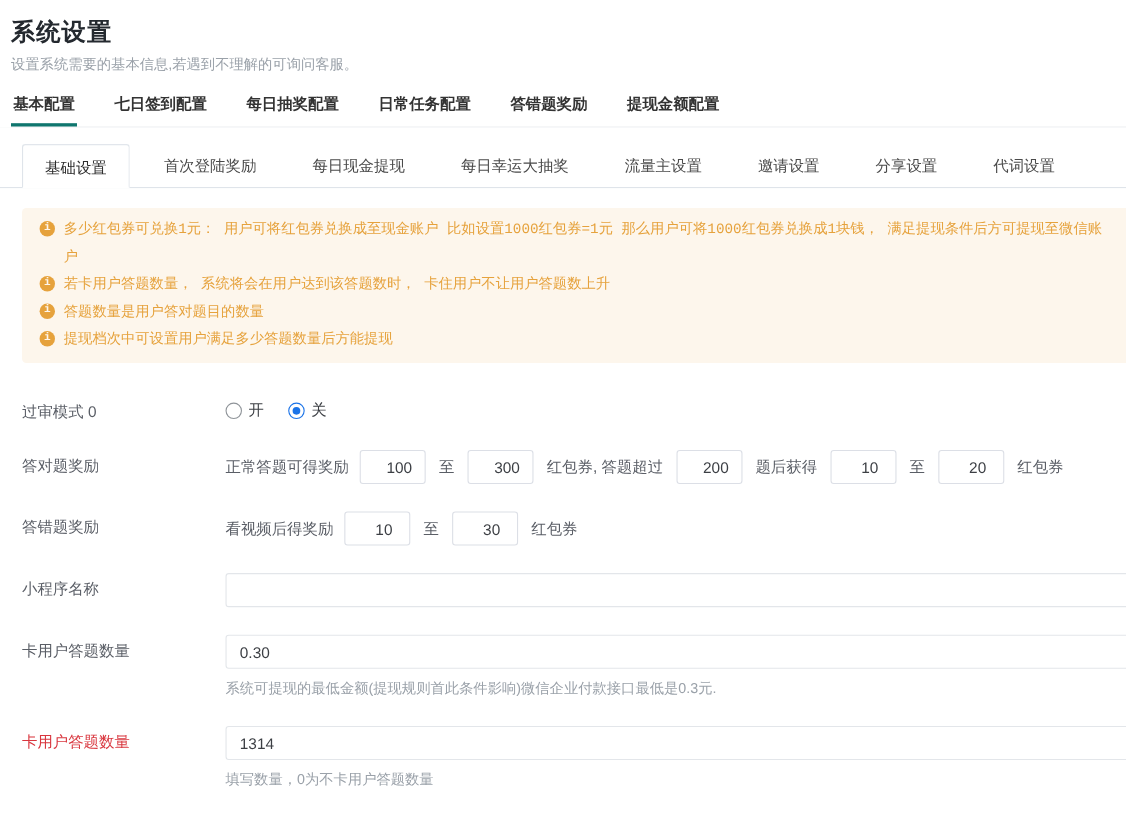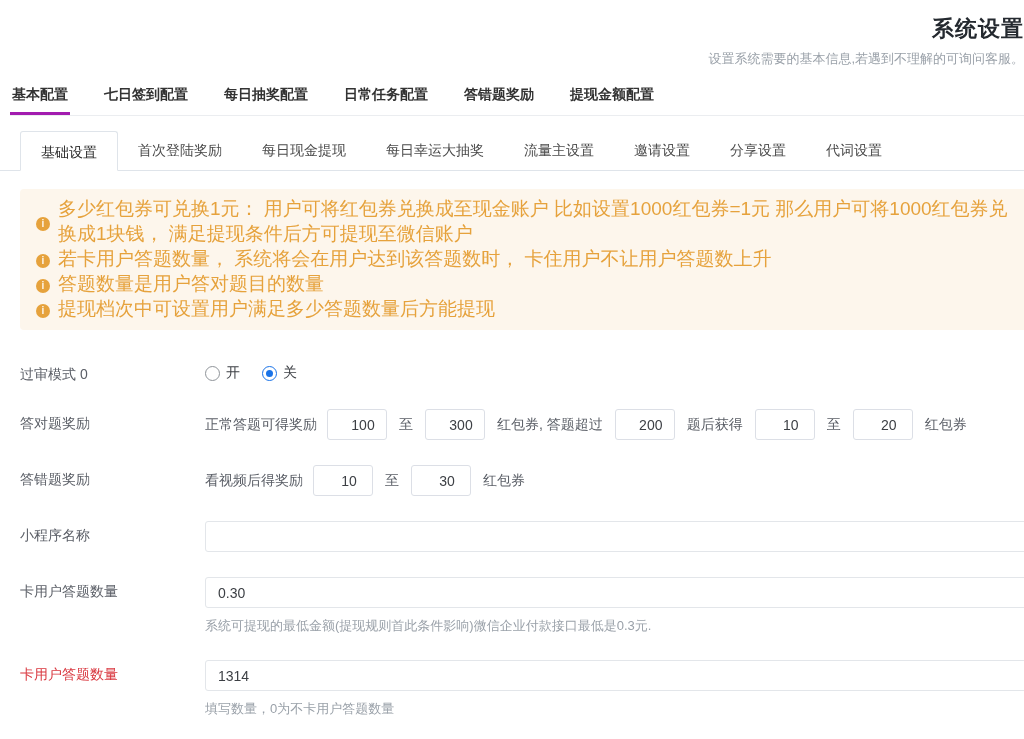--- a/index.html
+++ b/index.html
@@ -1,41 +1,41 @@
 <!DOCTYPE html>
 <html><head>
 <meta charset="utf-8">
 <style>
   * { margin:0; padding:0; box-sizing:border-box; }
   html,body { width:1024px; height:739px; }
   body { font-family:"Liberation Sans","DejaVu Sans",sans-serif; background:#f0f2f5; }
   .viewport { position:relative; width:1024px; height:739px; overflow:hidden; display:flex; flex-direction:column; }
 
   
-  .page-header { background:#fff; padding:14px 0 0 10px;text-align:right; }
+  .page-header { background:#fff; padding:14px 0 0 10px; }
   .page-title { font-size:22px; font-weight:700; color:#24292f; letter-spacing:1px; }
   .page-subtitle { margin-top:6px; font-size:13px; color:#9aa1a9; }
   .primary-tabs { display:flex; margin-top:18px; border-bottom:1px solid #ebedf0; }
   .ptab { font-size:14px; font-weight:700; color:#333; padding:0 2px 11px 2px; margin-right:32px; cursor:pointer; position:relative; }
-  .ptab.active { border-bottom:3px solid #a21caf; padding-bottom:8px; }
+  .ptab.active { border-bottom:3px solid #0f766e; padding-bottom:8px; }
 
   
   .page-gap { height:14px; }
 
   
   .card { background:#fff; flex:1; padding-top:14px; }
 
   
-  .sec-tabs { display:flex; align-items:flex-end; border-bottom:1px solid #dfe4ea; padding-left:20px; height:41px; }
+  .sec-tabs { display:flex; align-items:flex-end; border-bottom:1px solid #dfe4ea; padding-left:20px; height:41px;gap:11px; }
   .stab { font-size:14px; color:#4a4a4a; height:40px; line-height:40px; padding:0 20px; cursor:pointer; white-space:nowrap; }
   .stab.active { background:#fff; border:1px solid #dfe4ea; border-bottom:1px solid #fff; margin-bottom:-1px; border-radius:3px 3px 0 0; color:#2b2b2b; }
 
   
   .notice-box { margin:18px 0 0 20px; width:calc(100% - 14px); background:#fdf6ec; border-radius:4px; padding:7px 16px 9px 16px; }
-  .notice-line { display:flex; align-items:center; line-height:25px; font-size:19px; color:#e6a23c; }
+  .notice-line { display:flex; align-items:flex-start; line-height:25px; font-size:13px; color:#e6a23c;font-family:Liberation Mono, monospace; }
   .notice-icon { flex:0 0 auto; width:14px; height:14px; border-radius:50%; background:#e6a23c; color:#fdf6ec; font-size:10px; font-weight:700; text-align:center; line-height:14px; margin:5px 8px 0 0; font-style:normal; }
   .notice-icon::before { content:"i"; }
 
   
   .form { margin:30px 0 0 20px; }
   .form-row { display:flex; align-items:flex-start; margin-bottom:25px; }
   .row-label { flex:0 0 185px; font-size:14px; color:#5a5e66; padding-top:6px; }
   .row-label.danger { color:#d9363e; }
   .row-control { flex:1; min-width:0; }
   .inline-items { display:flex; align-items:center; flex-wrap:nowrap; }

